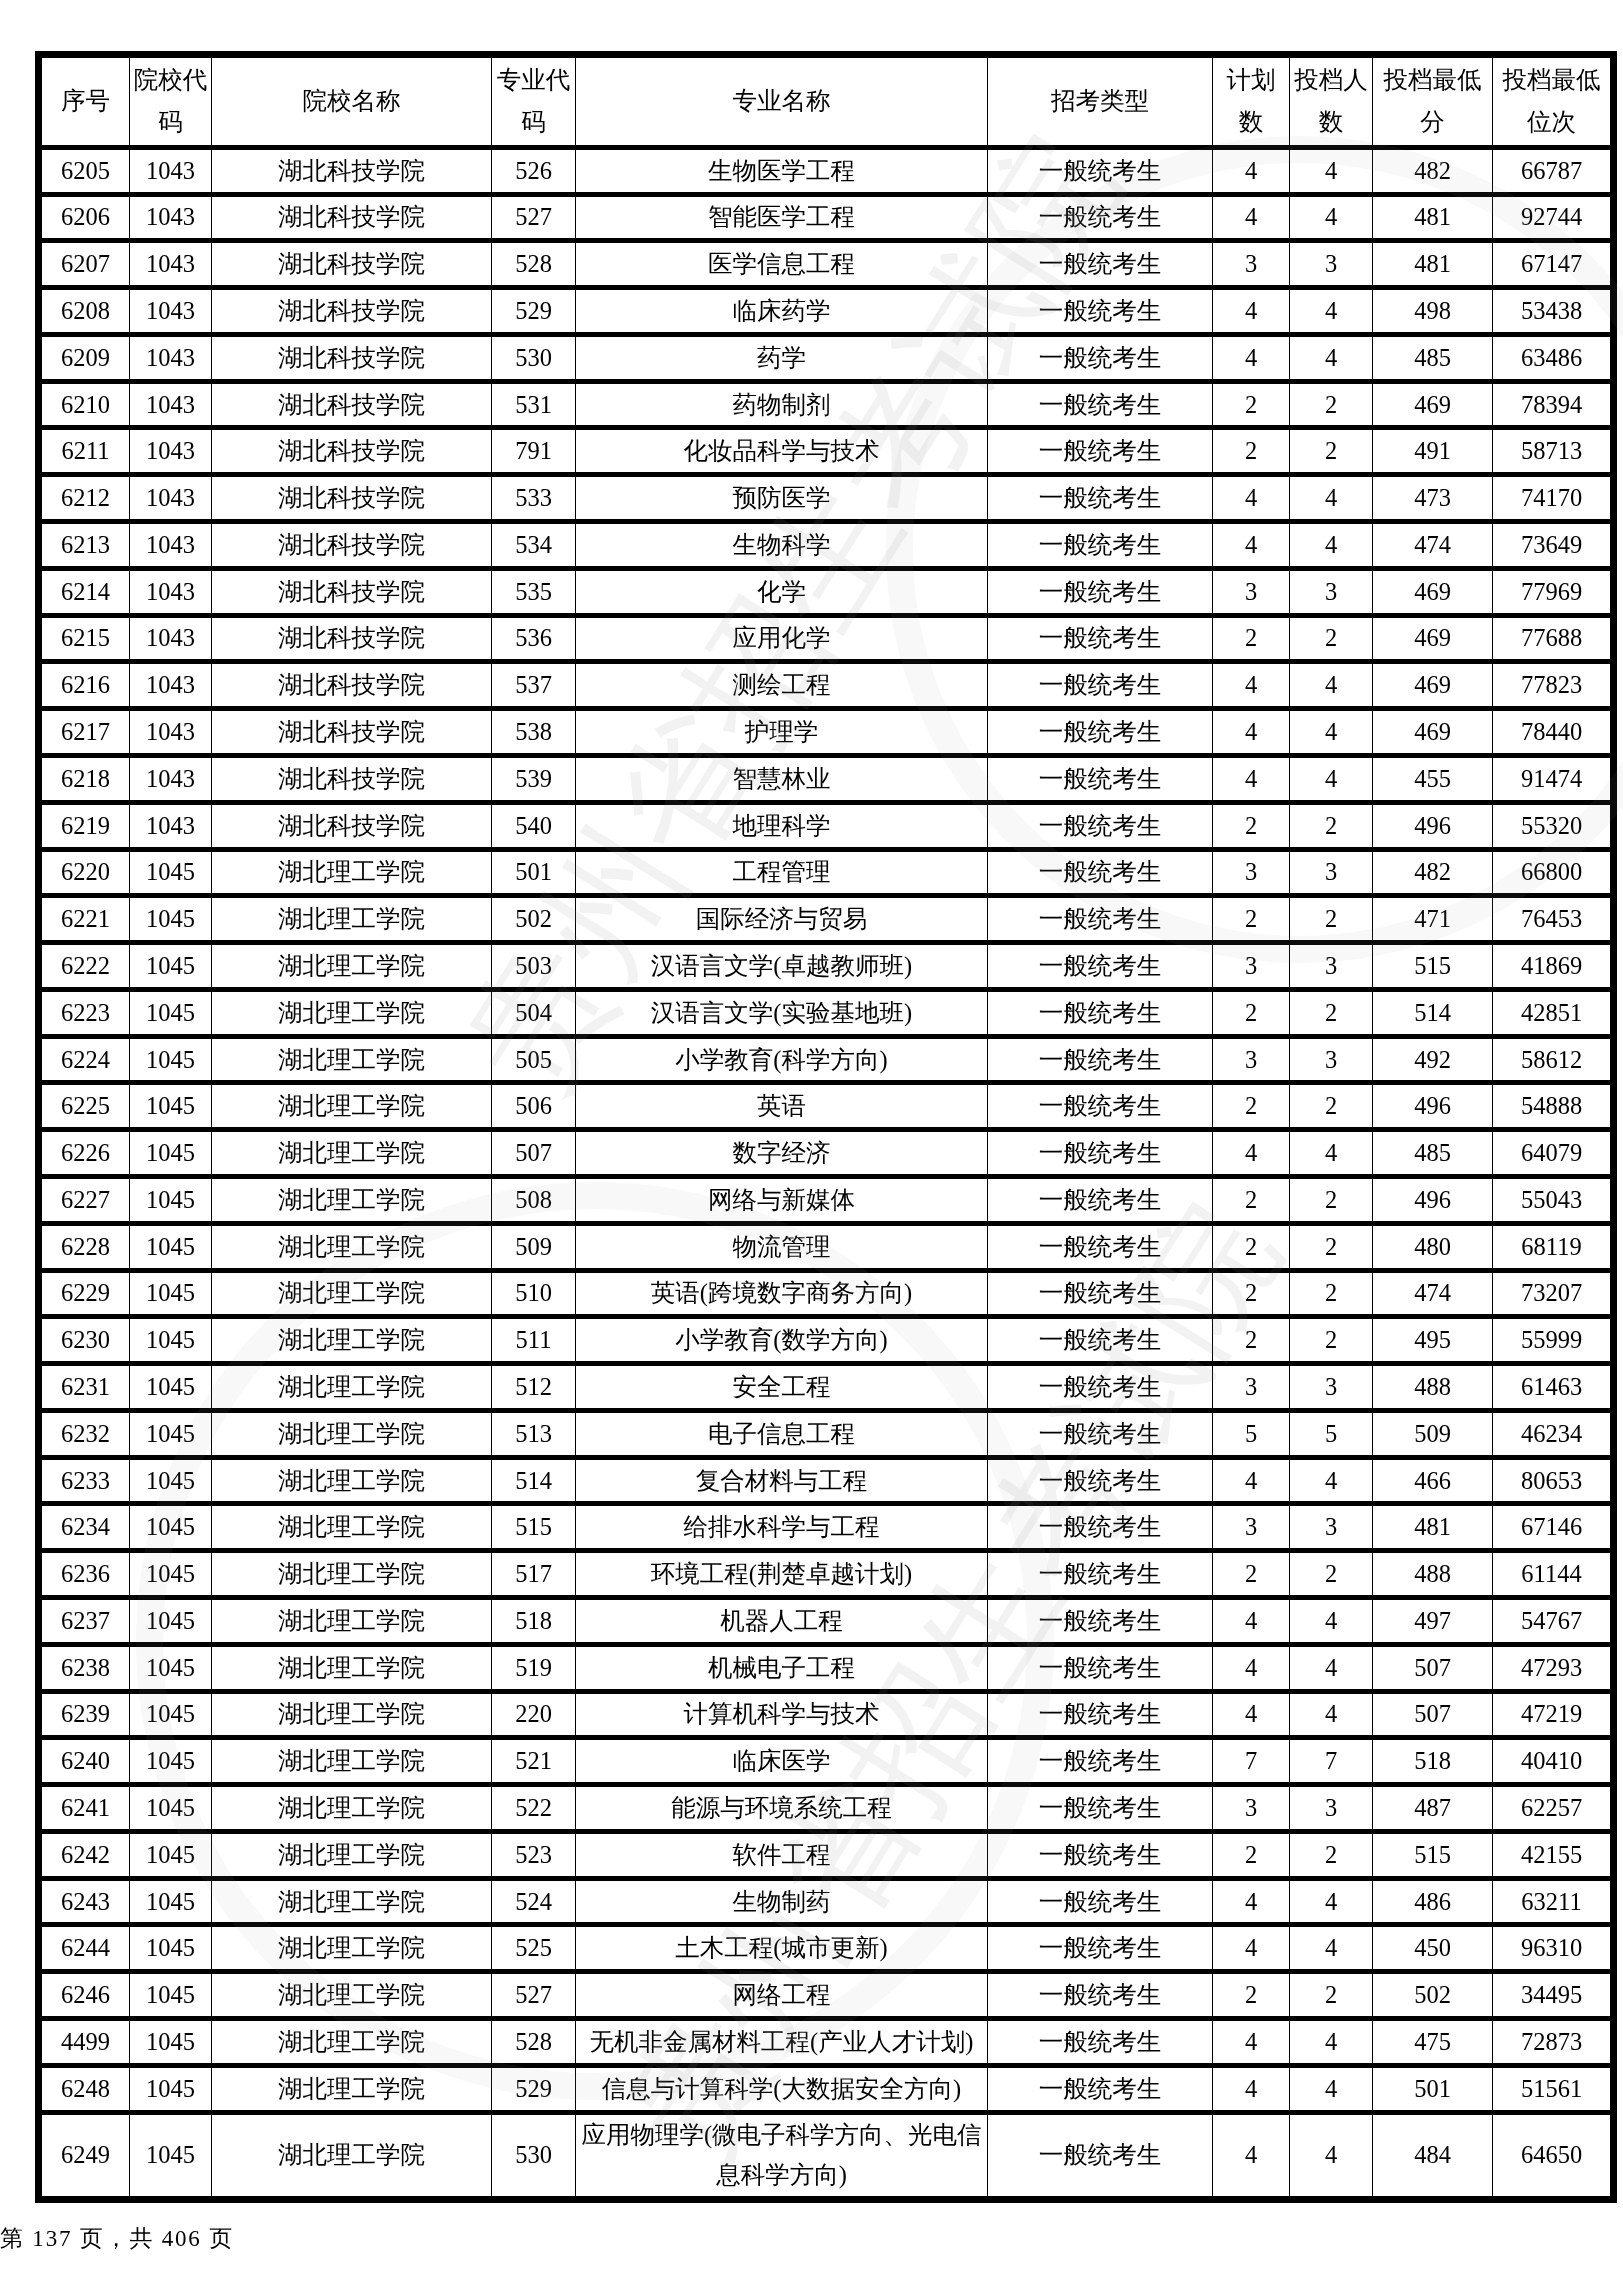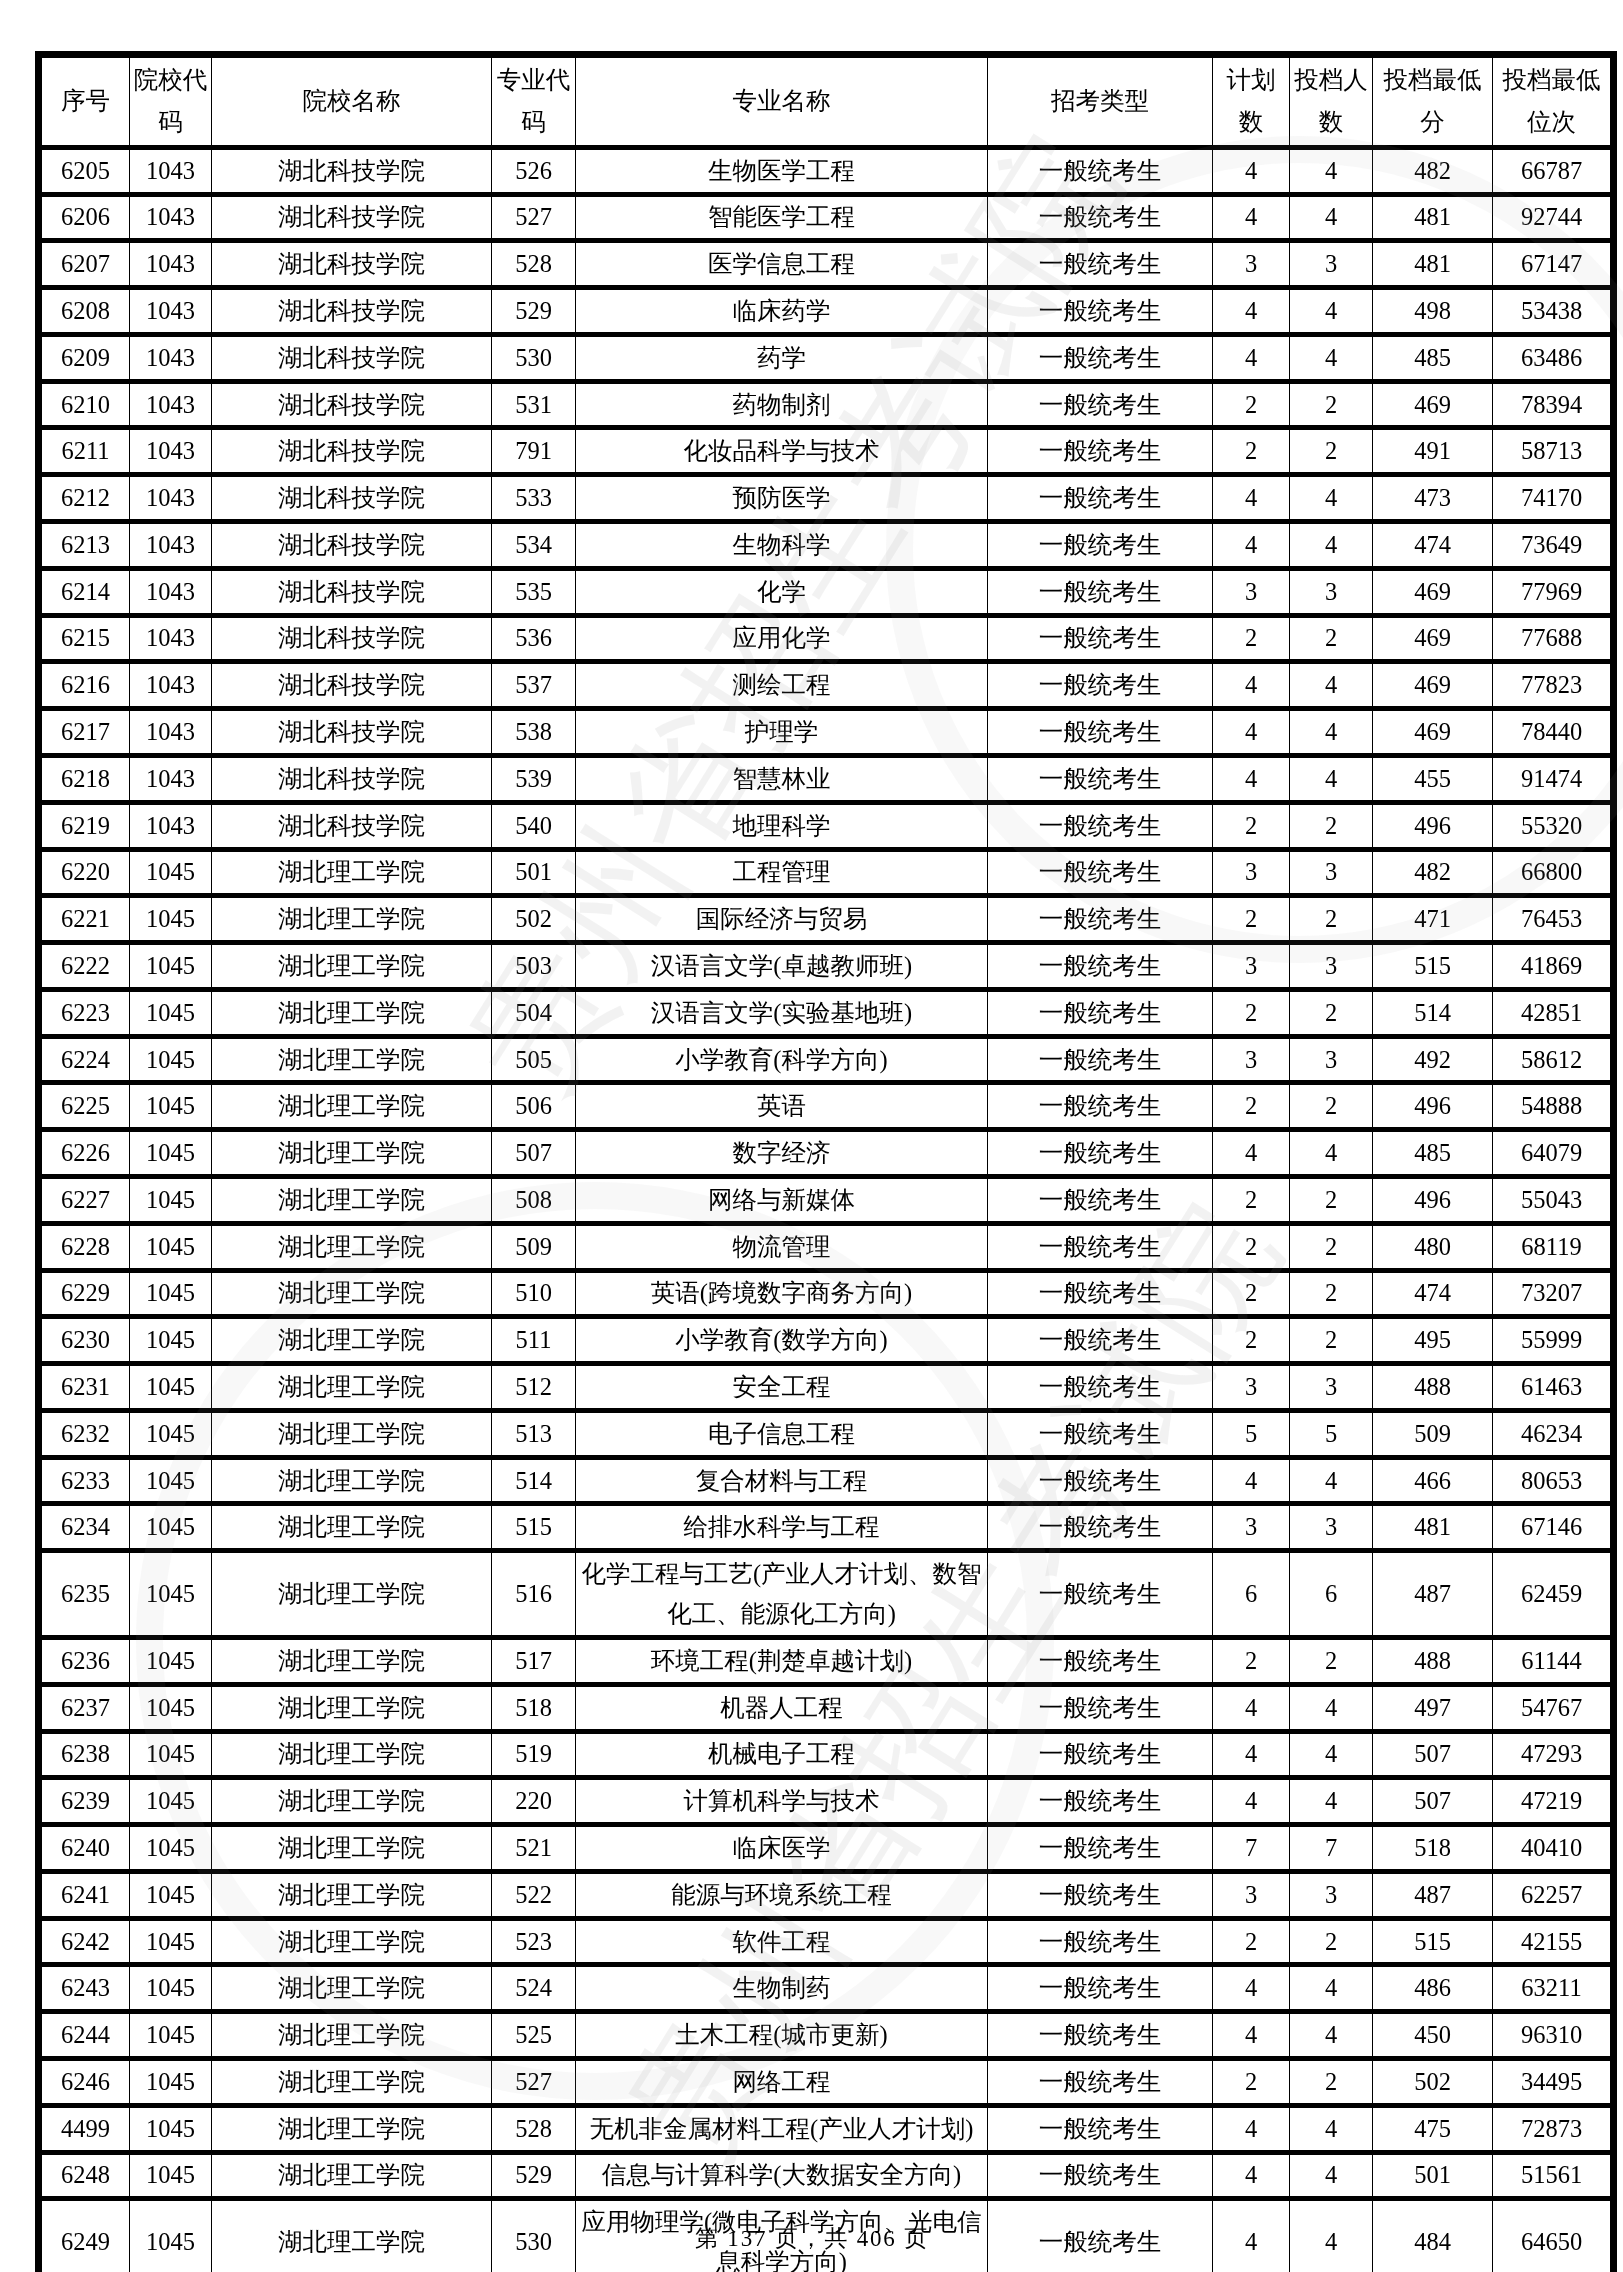--- a/index.html
+++ b/index.html
@@ -17,21 +17,21 @@
     border-left:1.8px solid #000;border-right:1.8px solid #000;
     border-top:5px solid #000;border-bottom:5px solid #000;
     text-align:center;vertical-align:middle;
     font-size:24.5px;font-weight:normal;
     padding:0.9px 2.7px;word-break:break-all;
   }
   .score-table thead th{height:85px;line-height:42px;}
   .score-table tbody td{height:35px;line-height:40px;}
   .footer{
     position:absolute;left:0;top:2223px;width:100%;
-    text-align:center;font-size:23px;letter-spacing:1.8px;
+    font-size:23px;letter-spacing:1.8px;
   }
   .watermark{
     position:absolute;pointer-events:none;color:#8a8a8a;
     font-size:136px;white-space:nowrap;opacity:0.10;z-index:5;
     transform-origin:center center;
   }
   .wm-1{left:250px;top:523px;transform:rotate(-58deg);}
   .wm-2{left:409px;top:1591px;transform:rotate(-58deg);}
   .wm-ring{
     position:absolute;pointer-events:none;border:27px solid #9a9a9a;
@@ -432,32 +432,20 @@
           <td>湖北理工学院</td>
           <td>515</td>
           <td>给排水科学与工程</td>
           <td>一般统考生</td>
           <td>3</td>
           <td>3</td>
           <td>481</td>
           <td>67146</td>
         </tr>
         <tr>
-          <td>6235</td>
-          <td>1045</td>
-          <td>湖北理工学院</td>
-          <td>516</td>
-          <td>化学工程与工艺(产业人才计划、数智化工、能源化工方向)</td>
-          <td>一般统考生</td>
-          <td>6</td>
-          <td>6</td>
-          <td>487</td>
-          <td>62459</td>
-        </tr>
-        <tr>
           <td>6236</td>
           <td>1045</td>
           <td>湖北理工学院</td>
           <td>517</td>
           <td>环境工程(荆楚卓越计划)</td>
           <td>一般统考生</td>
           <td>2</td>
           <td>2</td>
           <td>488</td>
           <td>61144</td>

